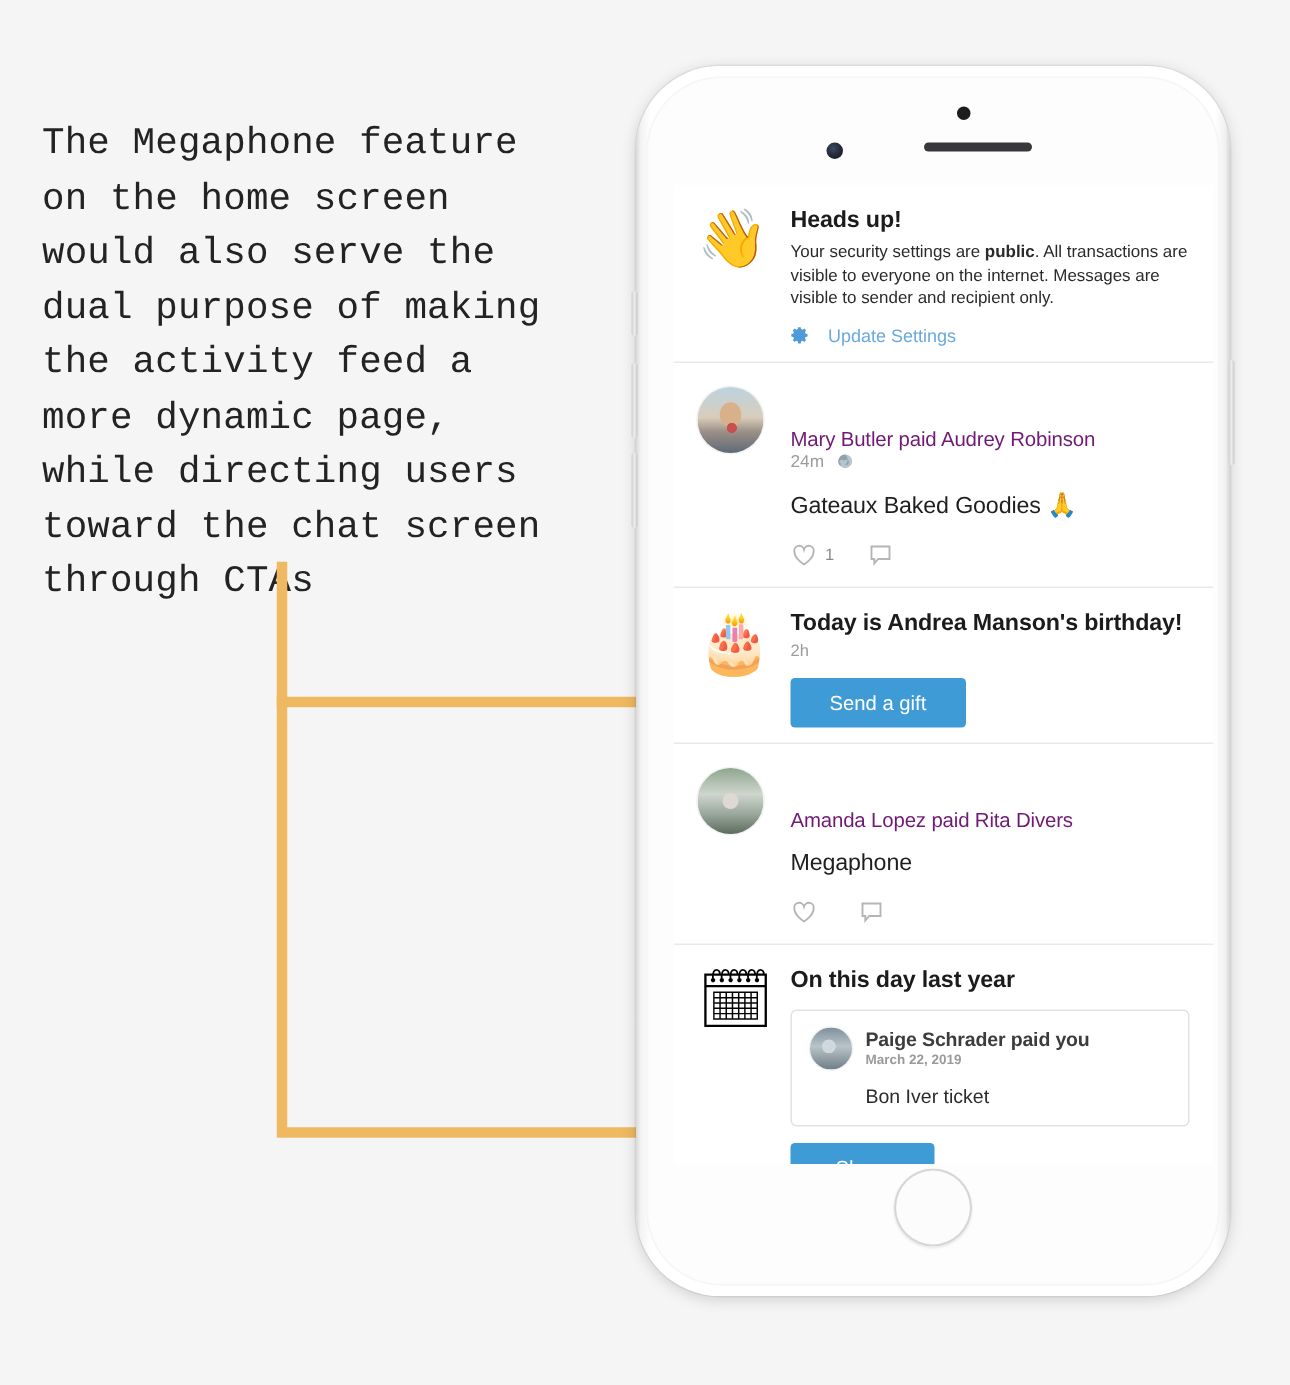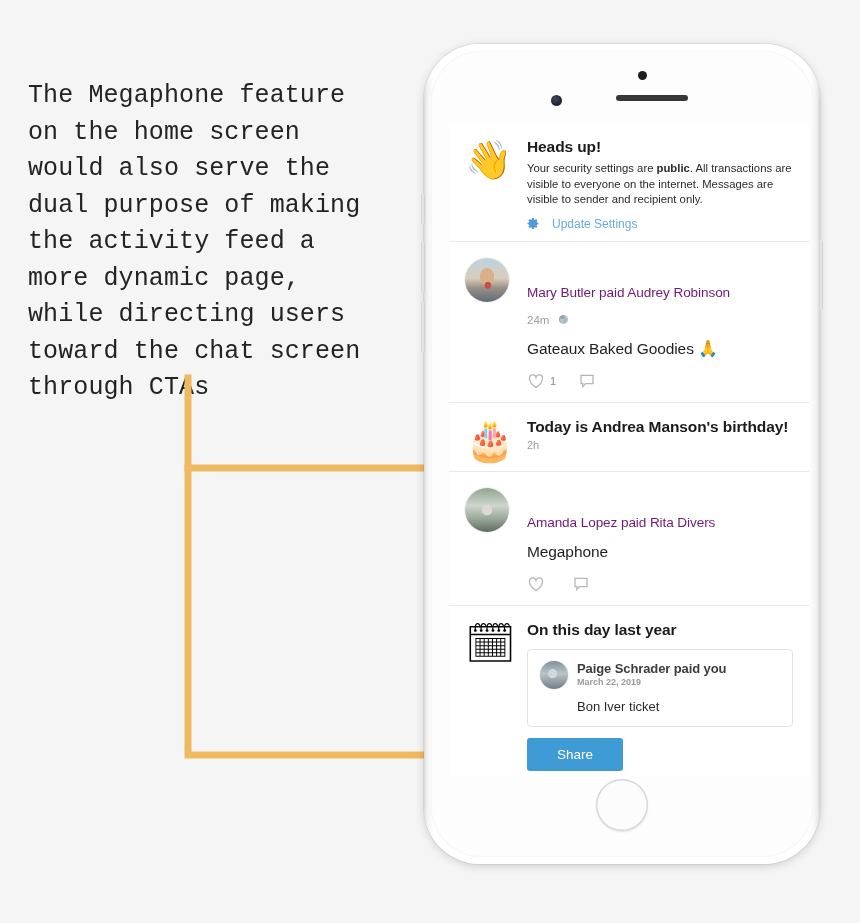--- a/index.html
+++ b/index.html
@@ -154,21 +154,21 @@
   .link-text { font-size: 12px; color: #69a9dd; }
 
   .payline {
     font-size: 13.6px;
     color: #701a75;
     letter-spacing: -0.1px;
     margin-top: 28px;
   }
   .meta-row {
     display: flex; align-items: center; gap: 9px;
-    margin-top: 14px;
+    margin-top: 2px;
   }
   .meta-time { font-size: 11.5px; color: #9b9b9b; }
 
   .memo {
     font-size: 15.5px;
     color: #1f1f1f;
     margin-top: 13px;
     letter-spacing: -0.1px;
   }
   .memo .e { font-size: 16px; }
@@ -309,20 +309,21 @@
               </div>
             </div>
 
             <div class="feed-item">
               <div class="avatar-col">
                 <span class="emoji cake">🎂</span>
               </div>
               <div class="body-col">
                 <div class="title-bold">Today is Andrea Manson's birthday!</div>
                 <div class="small-time">2h</div>
+                <button class="btn-primary">Send a gift</button>
               </div>
             </div>
 
             <div class="feed-item">
               <div class="avatar-col">
                 <div class="avatar ph-amanda"></div>
               </div>
               <div class="body-col">
                 <div class="payline">Amanda Lopez paid Rita Divers</div>
                 <div class="memo"><span>Megaphone</span></div>

